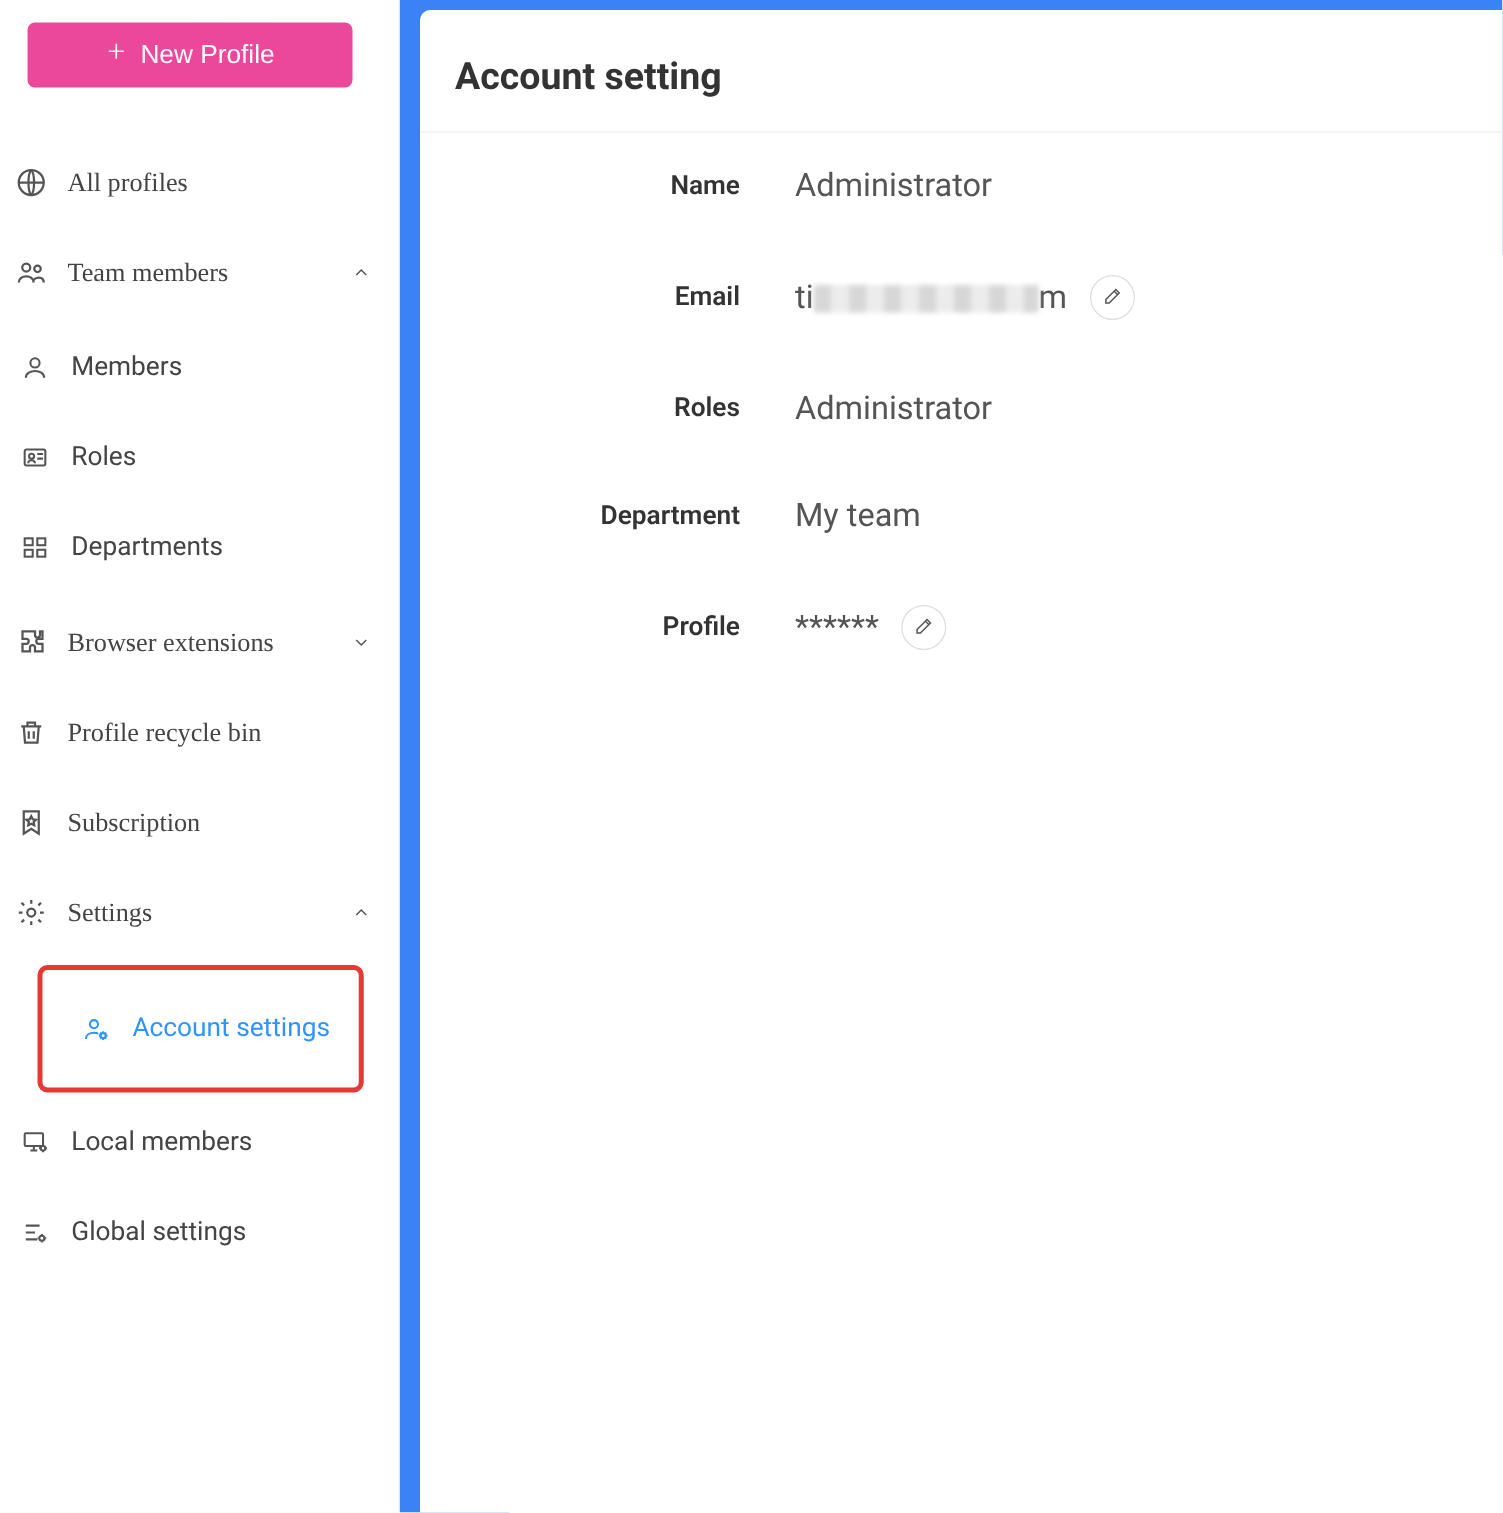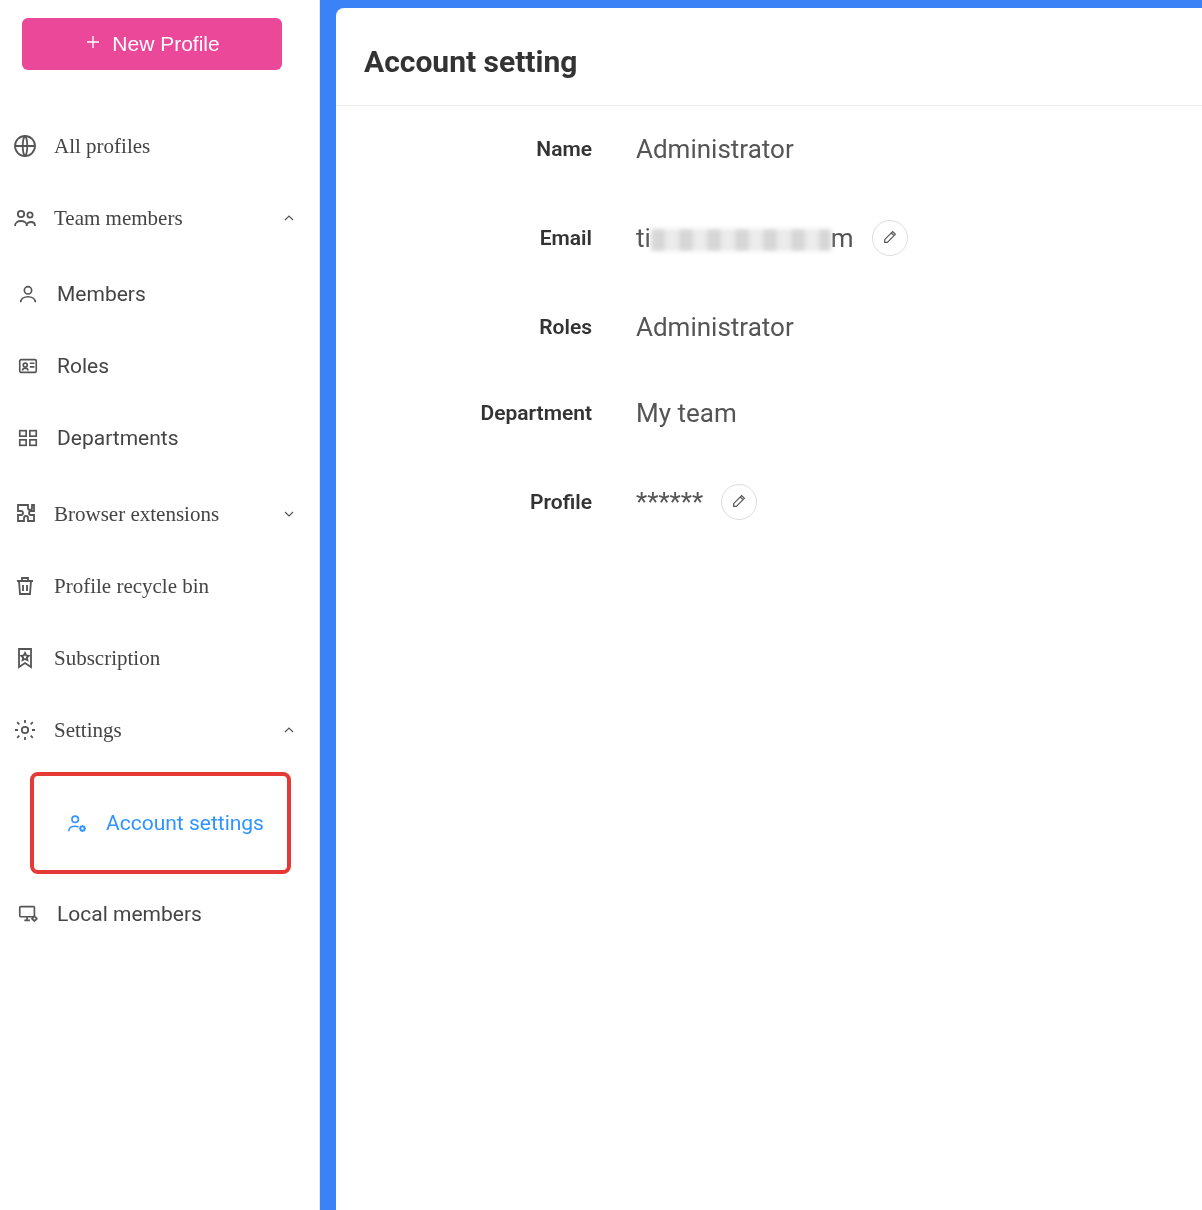--- a/index.html
+++ b/index.html
@@ -287,20 +287,30 @@
         <svg width="22" height="22" viewBox="0 0 24 24">
             <rect x="3" y="4" width="16" height="11" rx="1"></rect>
             <path d="M8 19h6M11 15v4"></path>
             <circle cx="19" cy="17" r="2"></circle>
             <path d="M19 13.5v1M19 19.5v1M22.5 17h-1M16.5 17h-1"></path>
           </svg>
       </span>
       <span>Local members</span>
     </div>
 
+    <div class="sub-item">
+      <span class="icon">
+        <svg width="22" height="22" viewBox="0 0 24 24">
+            <path d="M4 6h12M4 12h8M4 18h10"></path>
+            <circle cx="18" cy="17" r="2.2"></circle>
+            <path d="M18 13.2v1M18 19.8v1M21.8 17h-1M15.2 17h-1"></path>
+          </svg>
+      </span>
+      <span>Global settings</span>
+    </div>
 
   </aside>
 
   <main class="main">
     <div class="content-card">
       <div class="page-title">Account setting</div>
 
       <div class="field-row">
         <div class="field-label">Name</div>
         <div class="field-value">Administrator</div>

